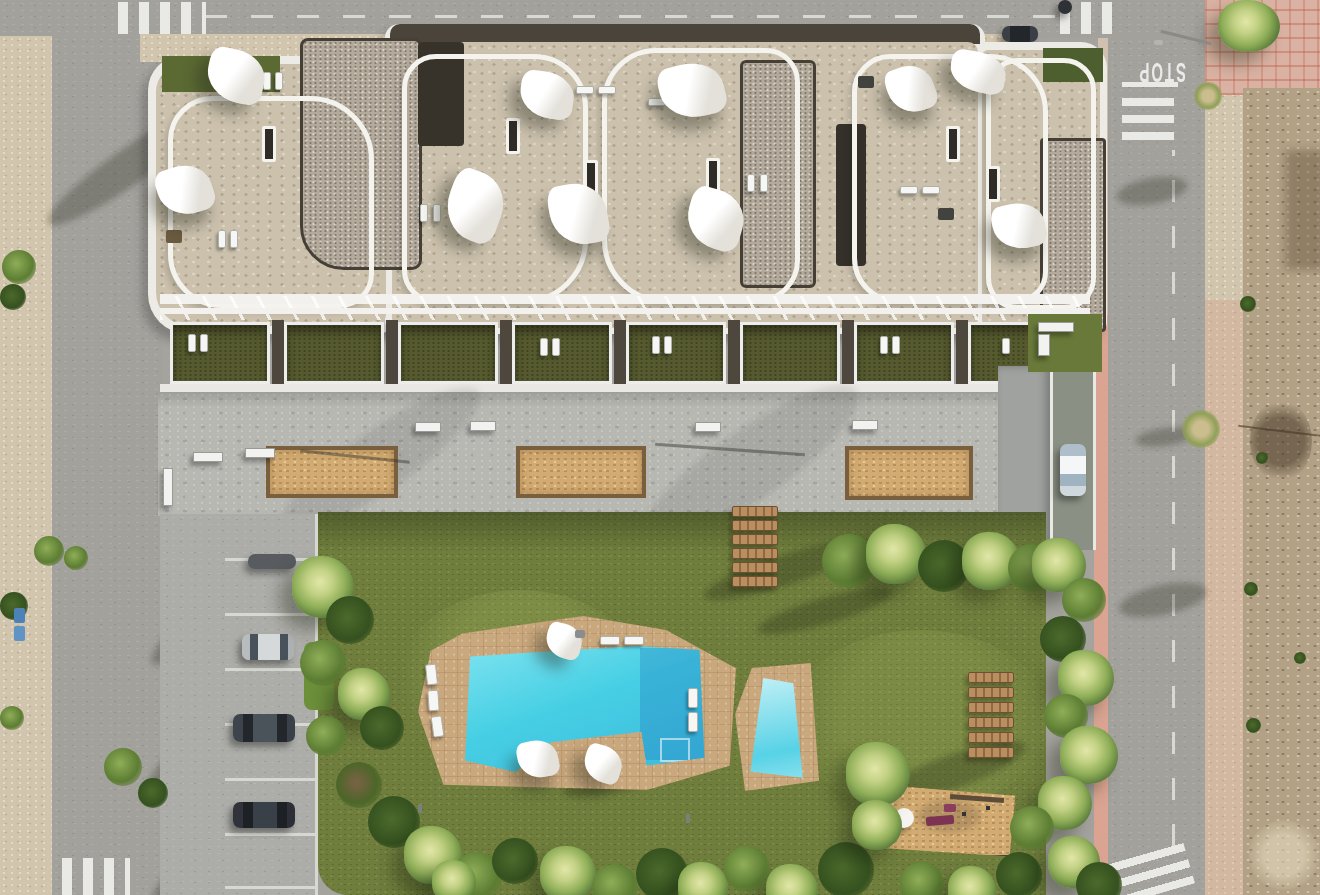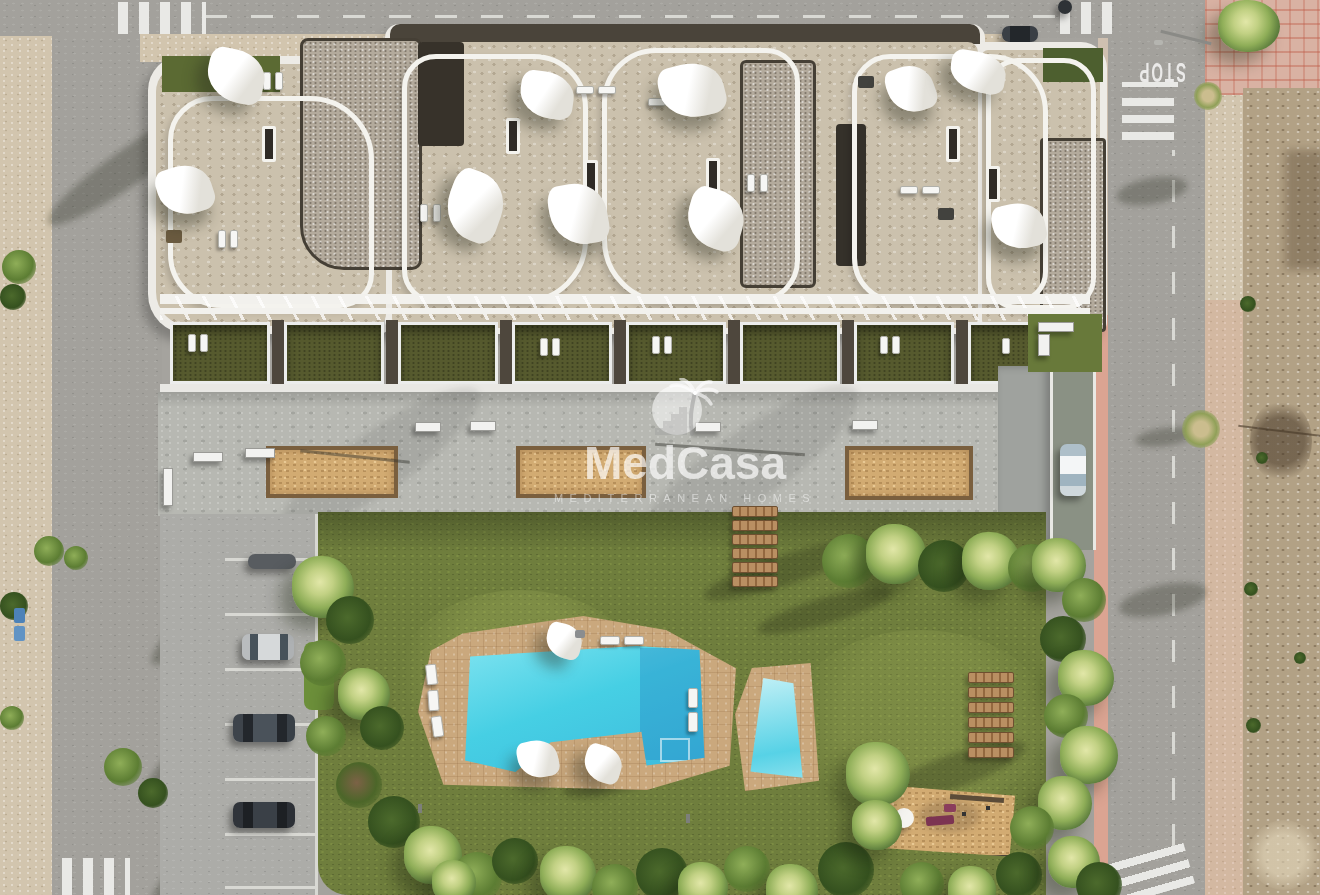--- a/index.html
+++ b/index.html
@@ -320,28 +320,14 @@
 
   <div class="a pm" style="left:1218px;top:0;width:62px;height:52px"></div>
   <div class="a" style="left:1182px;top:410px;width:38px;height:38px;border-radius:50%;background:radial-gradient(circle,#cbbd8e 0 28%,#90a058 58%,transparent 85%)"></div>
   <div class="a" style="left:1194px;top:82px;width:28px;height:28px;border-radius:50%;background:radial-gradient(circle,#cbbd8e 0 28%,#90a058 58%,transparent 85%)"></div>
   <div class="a" style="left:1160px;top:36px;width:52px;height:3px;background:#8a8a86;transform:rotate(14deg)"></div>
   <div class="a" style="left:1154px;top:40px;width:9px;height:5px;background:#b5b5b0;border-radius:2px"></div>
 
   <div class="a" style="left:418px;top:804px;width:4px;height:9px;background:#7d7f7b"></div>
   <div class="a" style="left:686px;top:814px;width:4px;height:9px;background:#7d7f7b"></div>
 
-  <div class="a" style="left:555px;top:378px;width:260px;height:134px;display:flex;flex-direction:column;align-items:center">
-    <svg width="96" height="62" viewBox="0 0 96 62" style="display:block">
-      <circle cx="40" cy="32" r="25" fill="rgba(255,255,255,0.55)"></circle>
-      <path d="M18 50 h8 v-7 h8 v-7 h8 v-7 h8 v28 h-32 z" fill="rgba(150,150,150,0.30)"></path>
-      <path d="M58 14 C55 28 52 40 55 56" stroke="rgba(140,140,140,0.45)" stroke-width="4" fill="none" stroke-linecap="round"></path>
-      <path d="M58 15 Q44 4 34 8" stroke="rgba(255,255,255,0.62)" stroke-width="3.5" fill="none" stroke-linecap="round"></path>
-      <path d="M58 15 Q52 2 44 1" stroke="rgba(255,255,255,0.62)" stroke-width="3.5" fill="none" stroke-linecap="round"></path>
-      <path d="M58 15 Q66 2 74 4" stroke="rgba(255,255,255,0.62)" stroke-width="3.5" fill="none" stroke-linecap="round"></path>
-      <path d="M58 15 Q72 8 80 14" stroke="rgba(255,255,255,0.62)" stroke-width="3.5" fill="none" stroke-linecap="round"></path>
-      <path d="M58 15 Q70 18 74 26" stroke="rgba(255,255,255,0.62)" stroke-width="3.5" fill="none" stroke-linecap="round"></path>
-    </svg>
-    <div class="wm-brand">MedCasa</div>
-    <div class="wm-tag">MEDITERRANEAN HOMES</div>
-  </div>
 
 </div>
 
 </body></html>

